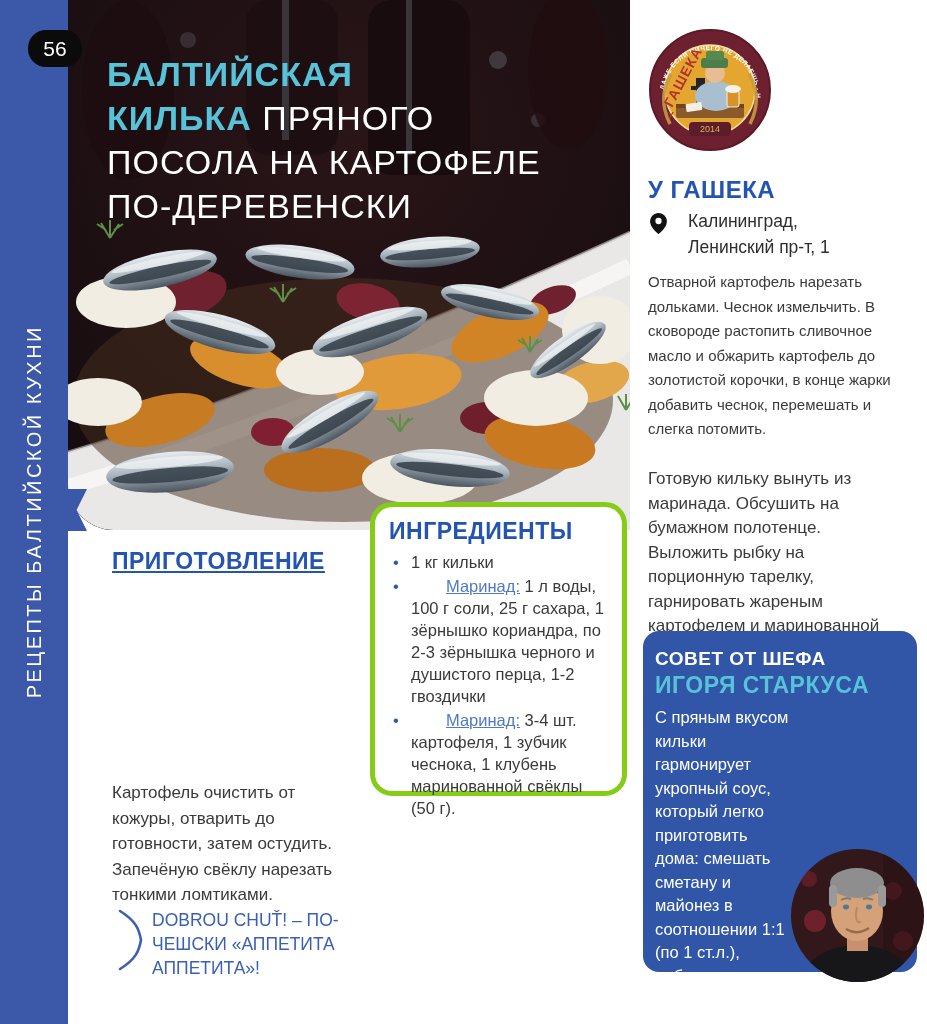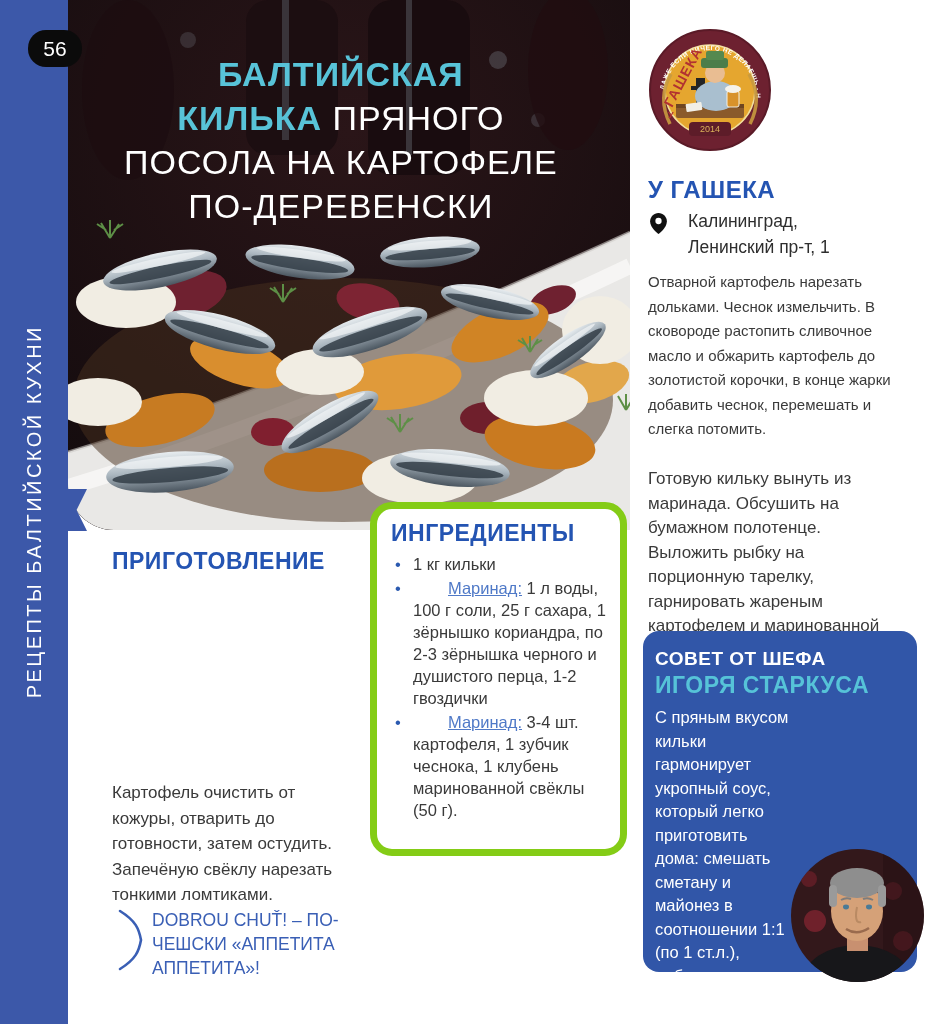--- a/index.html
+++ b/index.html
@@ -37,29 +37,29 @@
   
   .tip-box{position:absolute;left:643px;top:631px;width:274px;height:341px;background:#3156a8;
     border-radius:16px;padding:17px 12px;color:#ffffff;}
   .tip-kicker{font-size:19px;font-weight:700;letter-spacing:0.5px;}
   .tip-name{font-size:23px;font-weight:700;color:#56c3d8;margin:2px 0 7px 0;letter-spacing:0.5px;}
   .tip-text{font-size:16.5px;line-height:23.5px;}
   .chef-float{float:right;width:115px;height:185px;margin-top:146px;}
   .chef-photo{position:absolute;left:791px;top:849px;width:133px;height:133px;border-radius:50%;
     overflow:hidden;}
   
-  .prep-heading{position:absolute;left:112px;top:548px;font-size:23px;font-weight:700;color:#2454b2;letter-spacing:0.5px;}
+  .prep-heading{position:absolute;left:112px;top:548px;font-size:23px;font-weight:700;color:#2454b2;letter-spacing:0.5px;text-decoration:underline;}
   .prep-p1{position:absolute;left:112px;top:584px;width:250px;font-size:17px;line-height:25.5px;}
   .prep-p2{position:absolute;left:112px;top:780px;width:250px;font-size:17px;line-height:25.5px;}
   .quote{position:absolute;left:112px;top:908px;width:250px;display:flex;}
   .quote-icon{flex:0 0 36px;}
   .quote-text{margin-left:4px;width:205px;font-size:17.5px;line-height:24px;color:#3a5fb5;}
   
-  .ing-box{position:absolute;left:370px;top:502px;width:257px;height:354px;background:#ffffff;
-    border:7px solid #84cc16;border-radius:22px;padding:11px 14px;}
+  .ing-box{position:absolute;left:370px;top:502px;width:257px;height:294px;background:#ffffff;
+    border:5px solid #84cc16;border-radius:22px;padding:11px 14px;}
   .ing-heading{font-size:23px;font-weight:700;color:#2454b2;letter-spacing:0.5px;margin-bottom:6px;}
   .ing-list{list-style:none;margin:0;padding:0;font-size:16.5px;line-height:22px;color:#3a3a3a;}
   .ing-list li{position:relative;padding-left:22px;margin-bottom:2px;}
   .ing-list li::before{content:"•";position:absolute;left:4px;color:#2b5ab0;}
   .ing-label{color:#4f79c7;text-decoration:underline;margin-left:35px;}
   .marinade-note{position:absolute;left:378px;top:818px;width:252px;font-size:17px;line-height:25.5px;}
 </style>
 </head>
 <body>
 
@@ -194,21 +194,21 @@
           </g>
         <g transform="translate(42 238)">
             <path d="M0 0 l-9 -15 M0 0 l0 -18 M0 0 l9 -14 M-4 -8 l-9 -6 M4 -8 l9 -6"></path>
           </g>
         <g transform="translate(558 410)">
             <path d="M0 0 l-8 -14 M0 0 l0 -16 M0 0 l8 -13"></path>
           </g>
       </g>
     </svg>
 
-    <div class="title" style="position:absolute;left:56px;top:52px;text-align:center;">
+    <div class="title" style="position:absolute;left:39px;top:52px;">
       <div><span class="accent">БАЛТИЙСКАЯ</span></div>
       <div><span class="accent">КИЛЬКА</span><span> ПРЯНОГО</span></div>
       <div>ПОСОЛА НА КАРТОФЕЛЕ</div>
       <div>ПО-ДЕРЕВЕНСКИ</div>
     </div>
   </div>
 
   <div class="page-badge">
     <span>56</span>
   </div>

